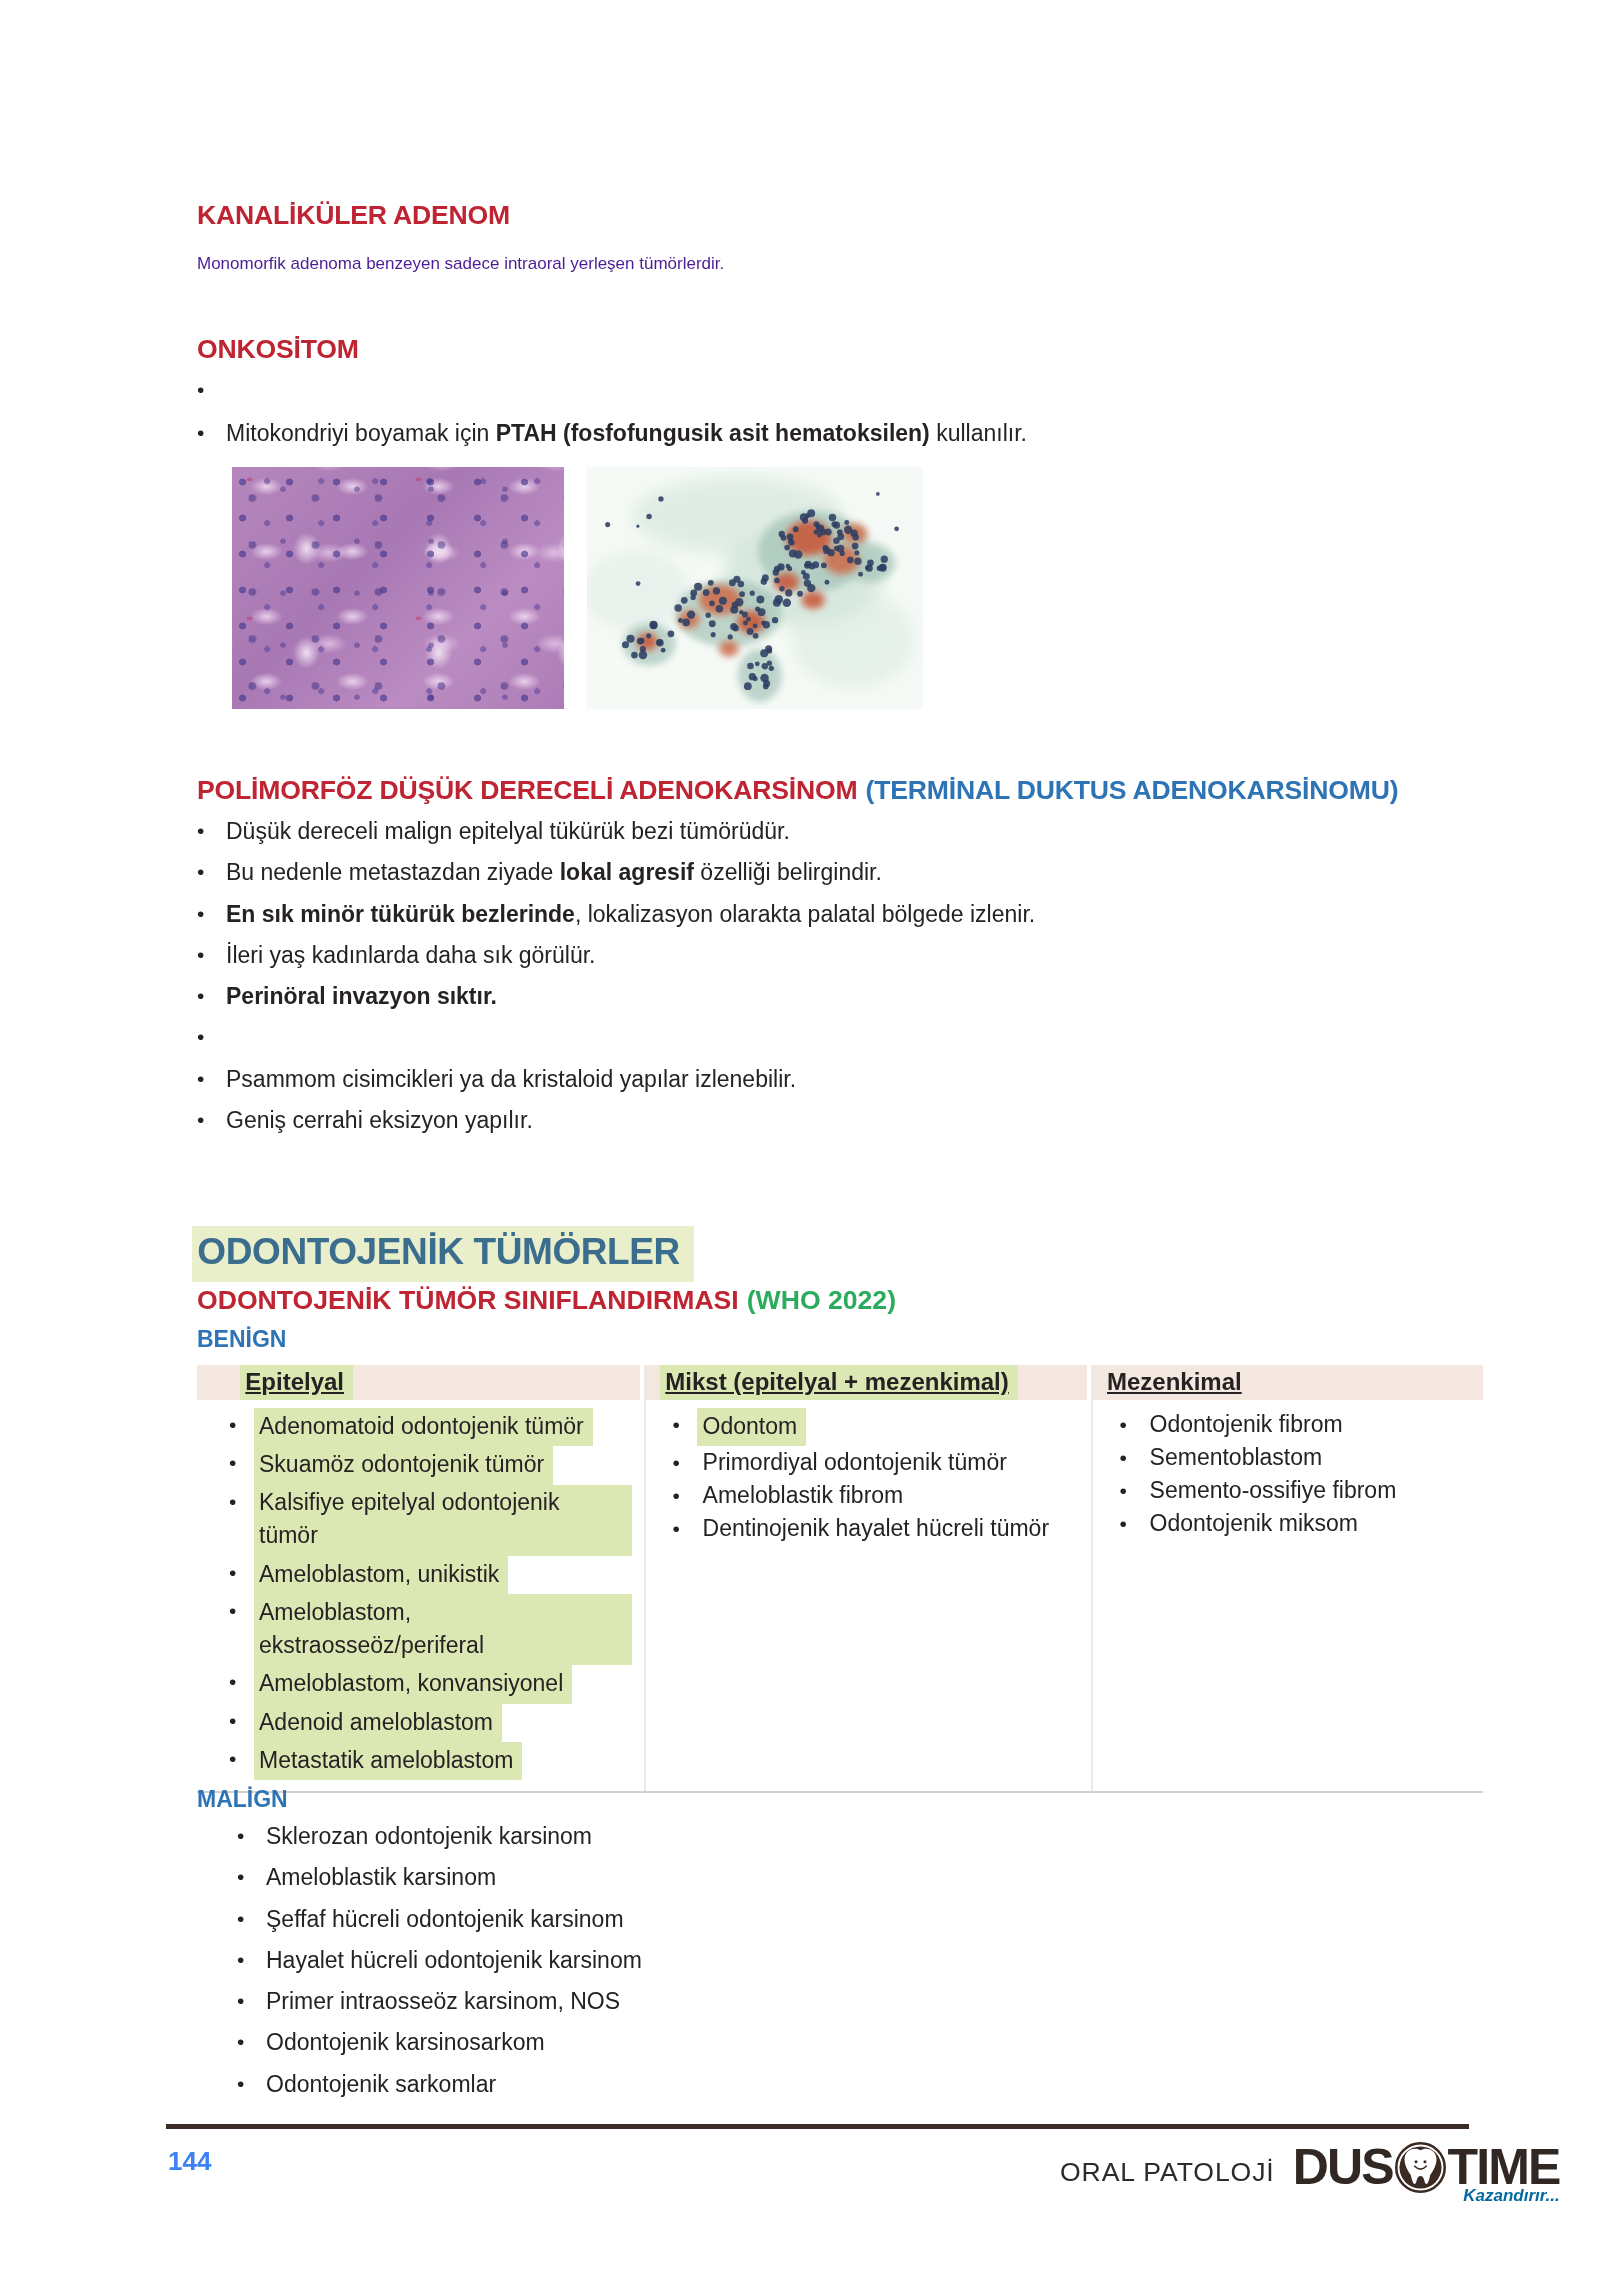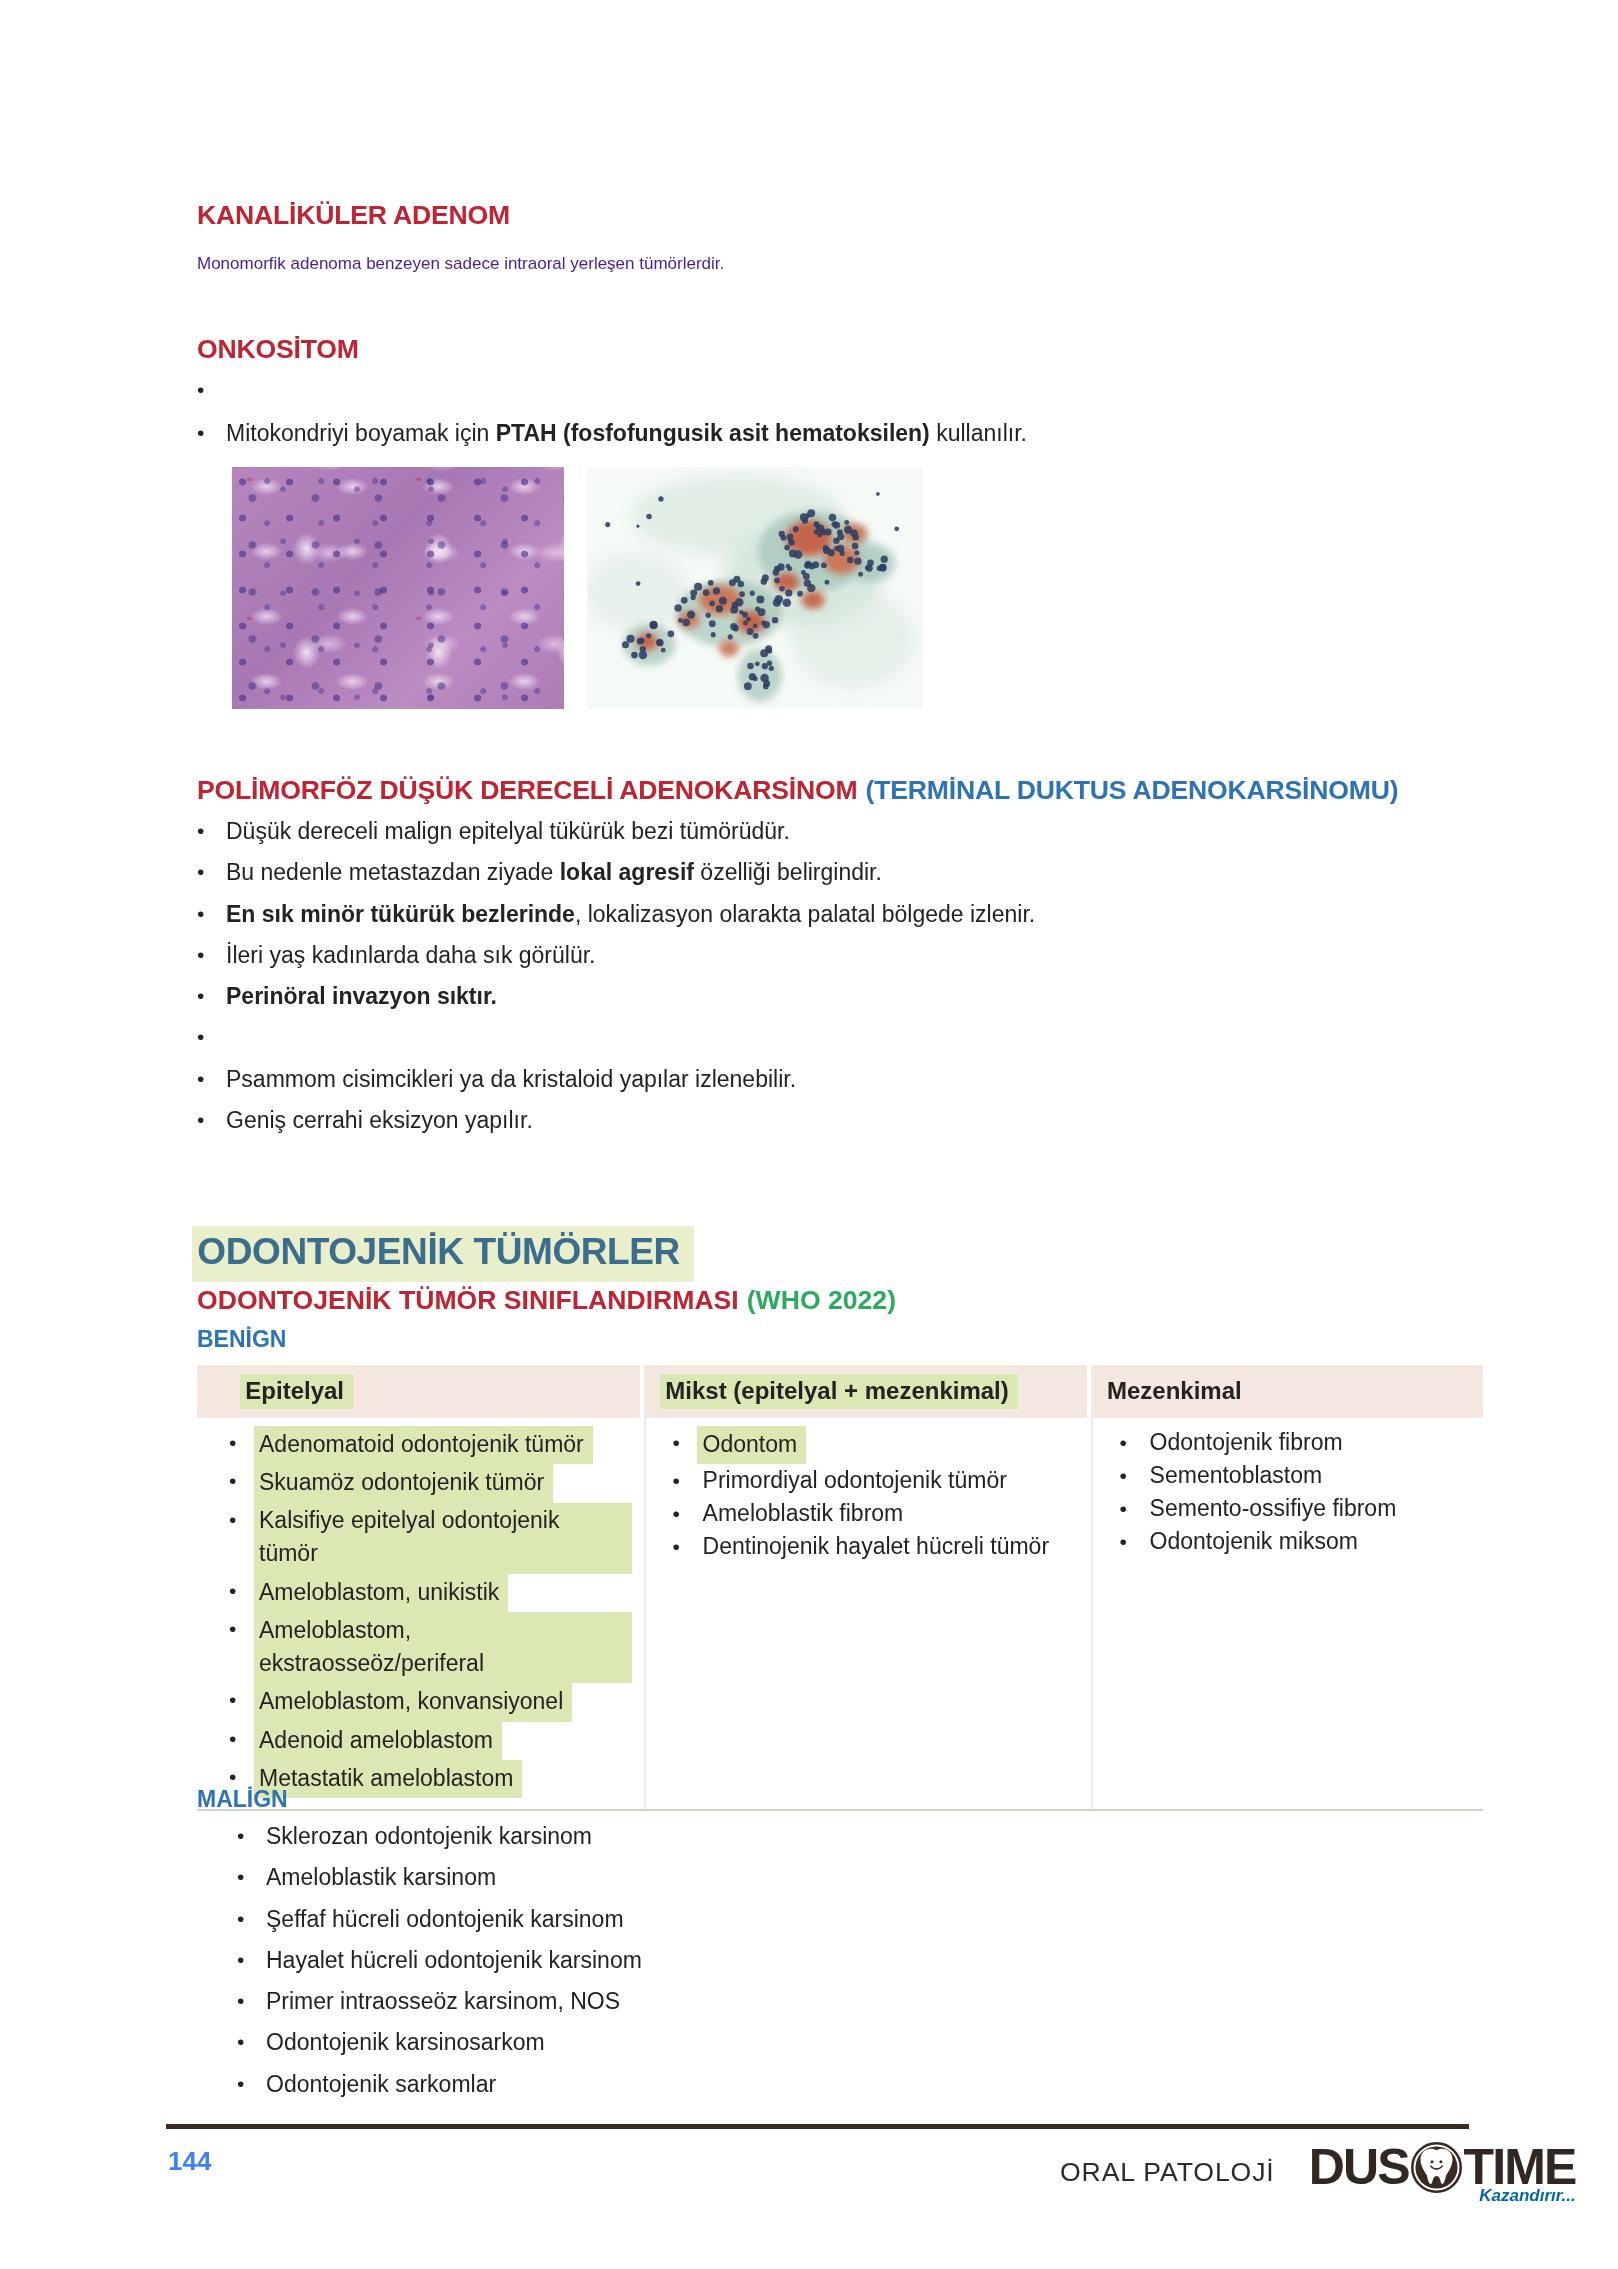--- a/index.html
+++ b/index.html
@@ -33,23 +33,24 @@
   }
   .sub-title{font-size:26.6px;font-weight:700;color:var(--red);white-space:nowrap;}
   .sub-title .who{color:var(--green);margin-left:8px;}
   .mini-h{font-size:23px;font-weight:700;color:var(--blue);}
   
   .ctable{position:absolute;left:197px;top:1365px;width:1286px;border-bottom:2.7px solid #d6d0ca;}
   .ctable .cols{display:grid;grid-template-columns:449px 447px 390px;}
   .ccol{background:#ffffff;}
   .ccol.sep{border-right:2.7px solid #efeae4;}
   .chead{
-    background:var(--thead);height:53px;display:flex;align-items:center;
+    background:var(--thead);height:35px;display:flex;align-items:center;
     font-size:24px;font-weight:700;padding-left:14px;box-sizing:border-box;
     border-right:4.4px solid #ffffff;
+    text-decoration:underline;
   }
   .ccol:last-child .chead{border-right:none;}
   .ccol.first .chead{padding-left:43px;}
   .chead .hl-label{background:var(--hl);padding:2.7px 8.9px 4.4px 5.3px;}
   .chead .plain-label{padding:2.7px 0 4.4px 0;}
   .cbody{padding:8px 0 10.6px 0;min-height:308px;box-sizing:border-box;}
   .cbody .li{display:flex;align-items:flex-start;line-height:33px;font-size:23px;padding-left:26.6px;}
   .ccol.first .cbody .li{padding-left:32px;}
   .cbody .li .dot{width:30px;flex:0 0 30px;font-size:21px;}
   .cbody .li .txt{max-width:364px;}
@@ -74,21 +75,21 @@
       linear-gradient(135deg,#b686bd,#a878b4 40%,#bb8cc2 70%,#ad7cb7);
   }
   
   .f-rule{position:absolute;left:166px;top:2124px;width:1303px;height:5.3px;background:var(--brown);}
   .f-num{position:absolute;left:168px;top:2146px;font-size:26px;font-weight:600;color:#3b82f6;}
   .f-right{position:absolute;left:1060px;top:2142px;display:flex;align-items:flex-start;}
   .f-section{display:flex;flex-direction:row;margin-top:15px;}
   .f-section .label{font-size:26.6px;letter-spacing:0.9px;color:#2e2a28;white-space:nowrap;}
   .u1{height:6.2px;background:var(--tan);margin-top:6.2px;}
   .u2{height:2.7px;background:#ded4c8;margin-top:3.5px;}
-  .brand{display:flex;align-items:flex-start;margin-left:34px;position:relative;}
+  .brand{display:flex;align-items:flex-start;margin-left:18px;position:relative;}
   .brand .word{font-size:50px;font-weight:700;letter-spacing:-1.8px;color:#312723;line-height:50px;}
   .brand .tooth-wrap{margin:0 1.8px;}
   .tagline{
     position:absolute;right:0;top:44px;
     font-size:17px;font-weight:600;font-style:italic;color:#0369a1;white-space:nowrap;
   }
 </style>
 </head>
 <body>
 

